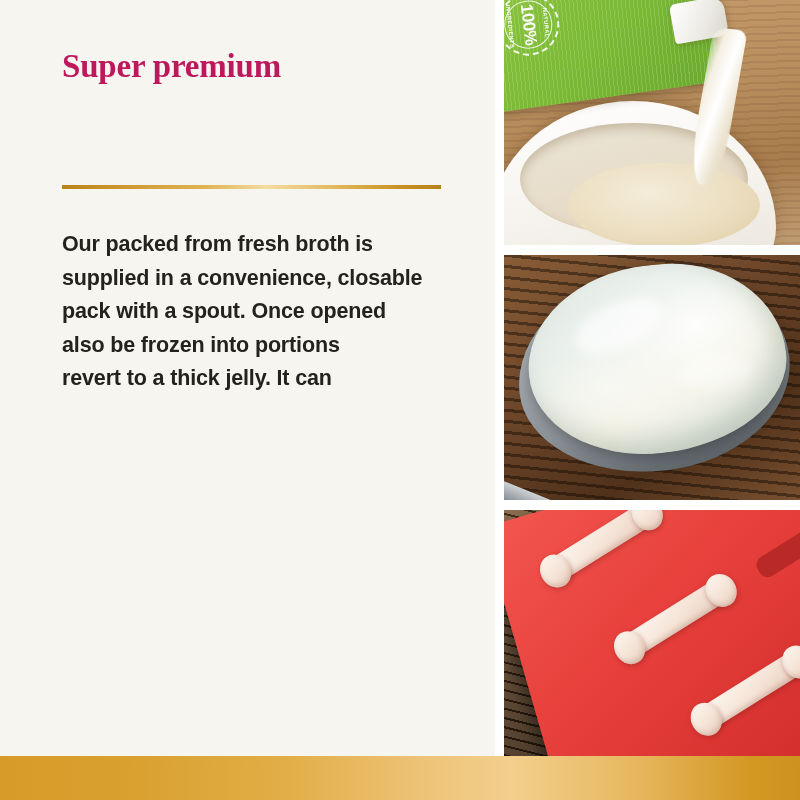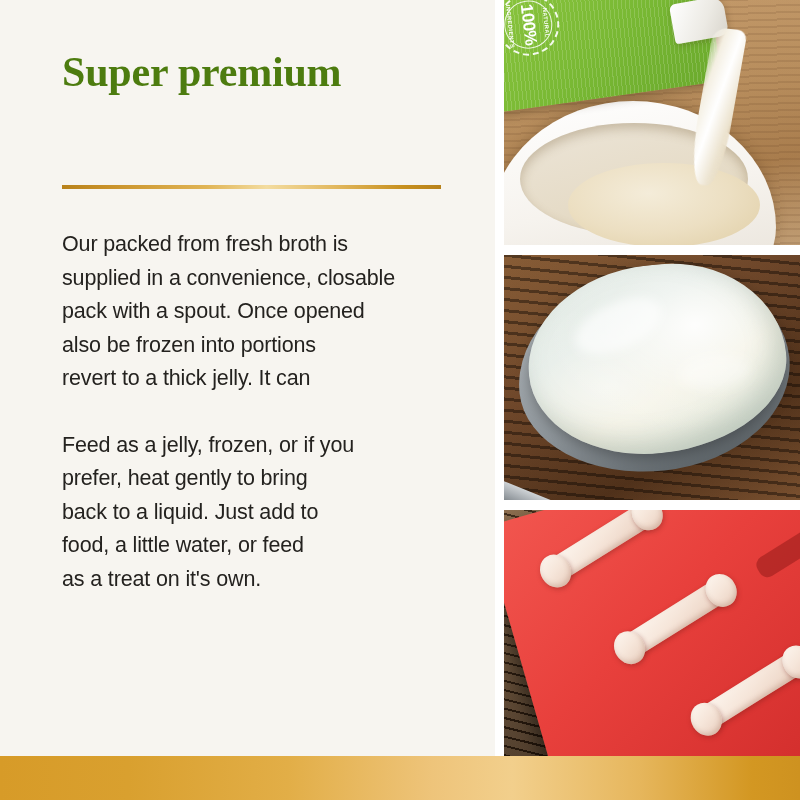--- a/index.html
+++ b/index.html
@@ -36,24 +36,24 @@
     padding: 0;
   }
 
   .heading {
     position: absolute;
     left: 62px;
     top: 46px;
     width: 400px;
     font-family: "Liberation Serif", "DejaVu Serif", serif;
     font-weight: bold;
-    font-size: 42px;
+    font-size: 33px;
     line-height: 1.27;
     letter-spacing: -0.2px;
-    color: #4d7c0f;
+    color: #be185d;
   }
   .heading .line { display: block; white-space: nowrap; }
 
   .gold-rule {
     position: absolute;
     left: 62px;
     top: 185px;
     width: 379px;
     height: 4px;
     background: linear-gradient(to right,
@@ -74,21 +74,21 @@
   }
 
   .para {
     font-family: "Liberation Sans", sans-serif;
     font-size: 21.5px;
     line-height: 33.5px;
     color: #24221f;
     letter-spacing: -0.15px;
   }
   .para + .para { margin-top: 33px; }
-  .para .ln { display: block; white-space: nowrap; }
+  .para .ln { display: block; white-space: nowrap; font-weight: bold; }
 
   
   .img-col {
     position: absolute;
     left: 504px;
     top: 0;
     width: 296px;
     height: 756px;
   }
 
@@ -348,27 +348,20 @@
     <div class="body-copy">
 
       <p class="para">
         <span class="ln">Our packed from fresh broth is</span>
         <span class="ln">supplied in a convenience, closable</span>
         <span class="ln">pack with a spout. Once opened</span>
         <span class="ln">also be frozen into portions</span>
         <span class="ln">revert to a thick jelly. It can</span>
       </p>
 
-      <p class="para">
-        <span class="ln">Feed as a jelly, frozen, or if you</span>
-        <span class="ln">prefer, heat gently to bring</span>
-        <span class="ln">back to a liquid. Just add to</span>
-        <span class="ln">food, a little water, or feed</span>
-        <span class="ln">as a treat on it's own.</span>
-      </p>
 
     </div>
   </div>
 
   <div class="img-col">
 
     <figure class="photo photo-1">
       <div class="photo-inner">
         <div class="wood-bg-1"></div>
         <div class="bowl">

